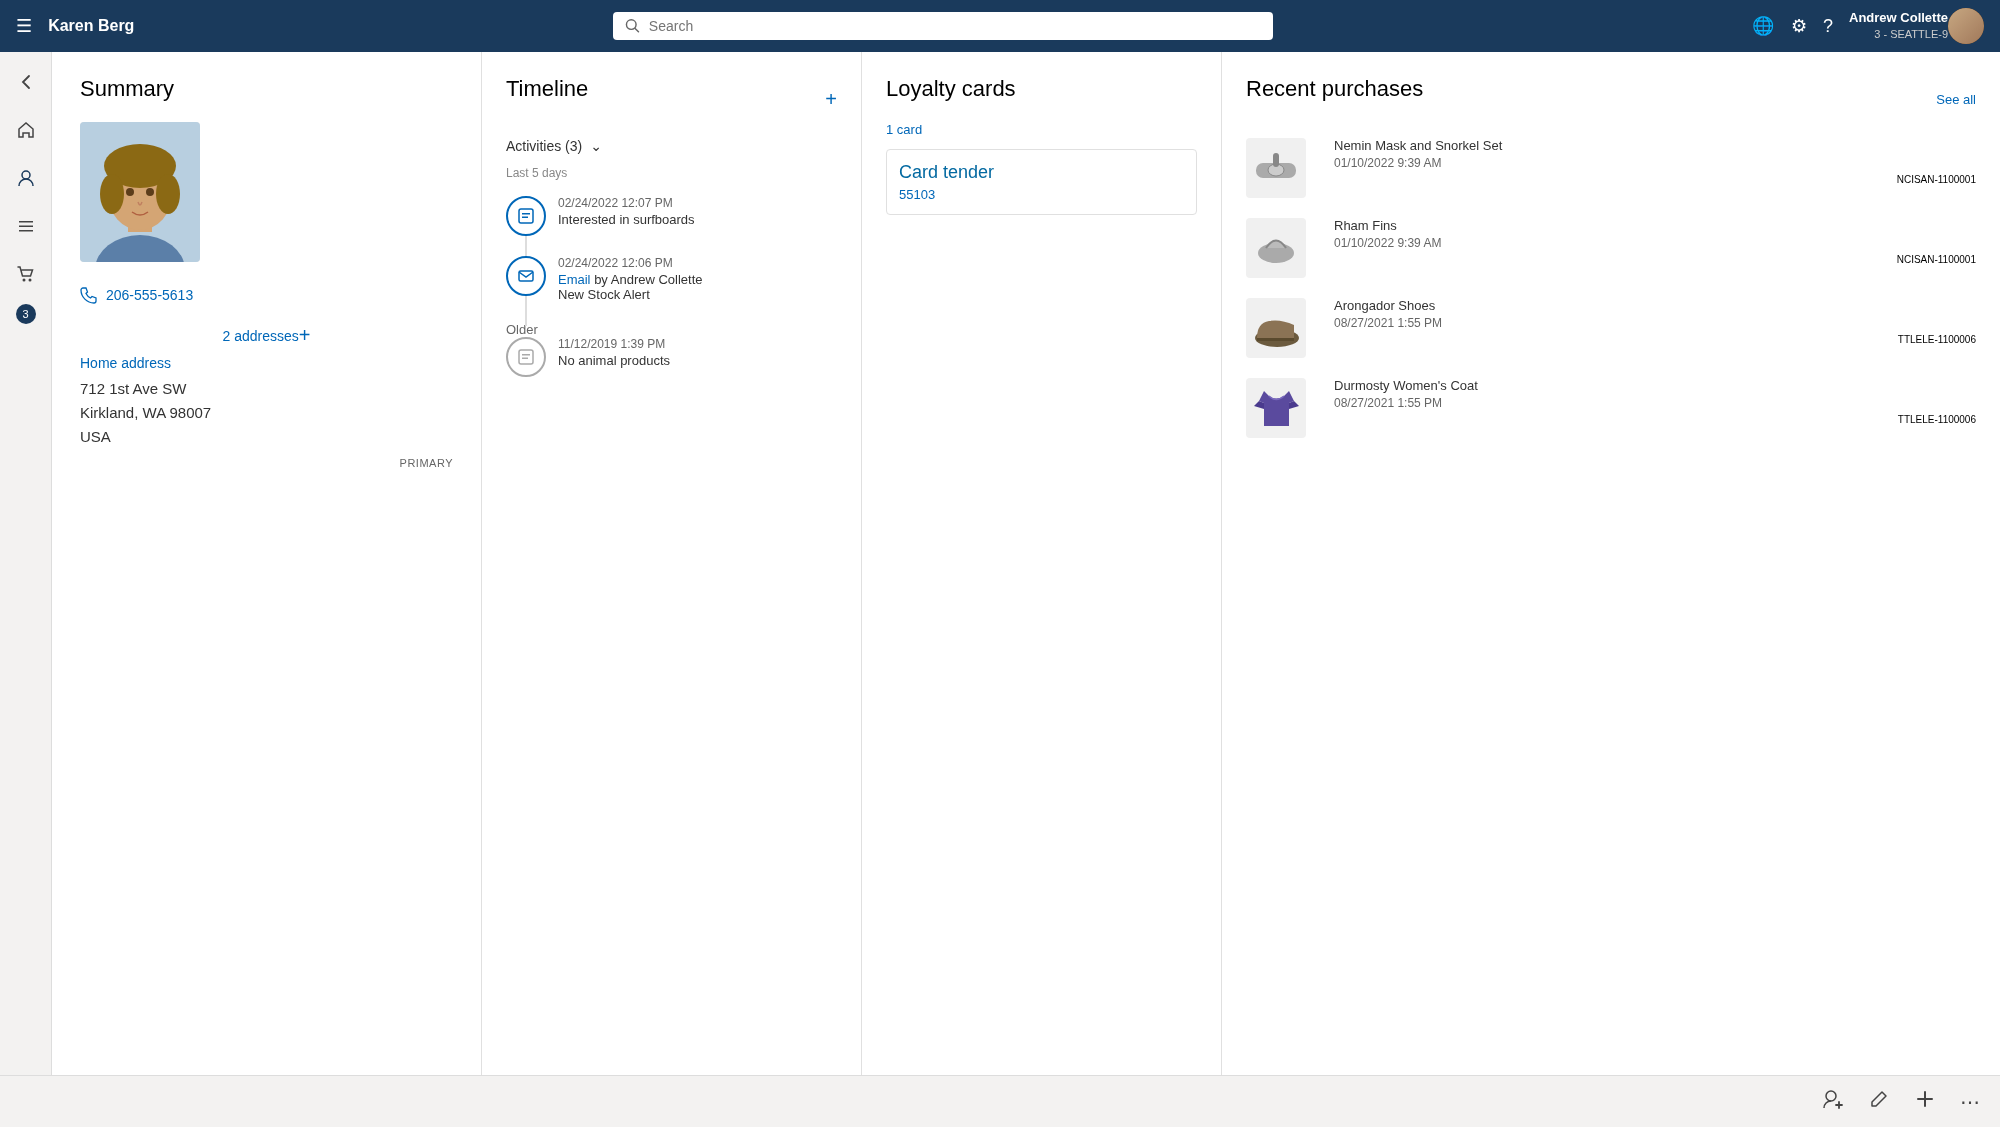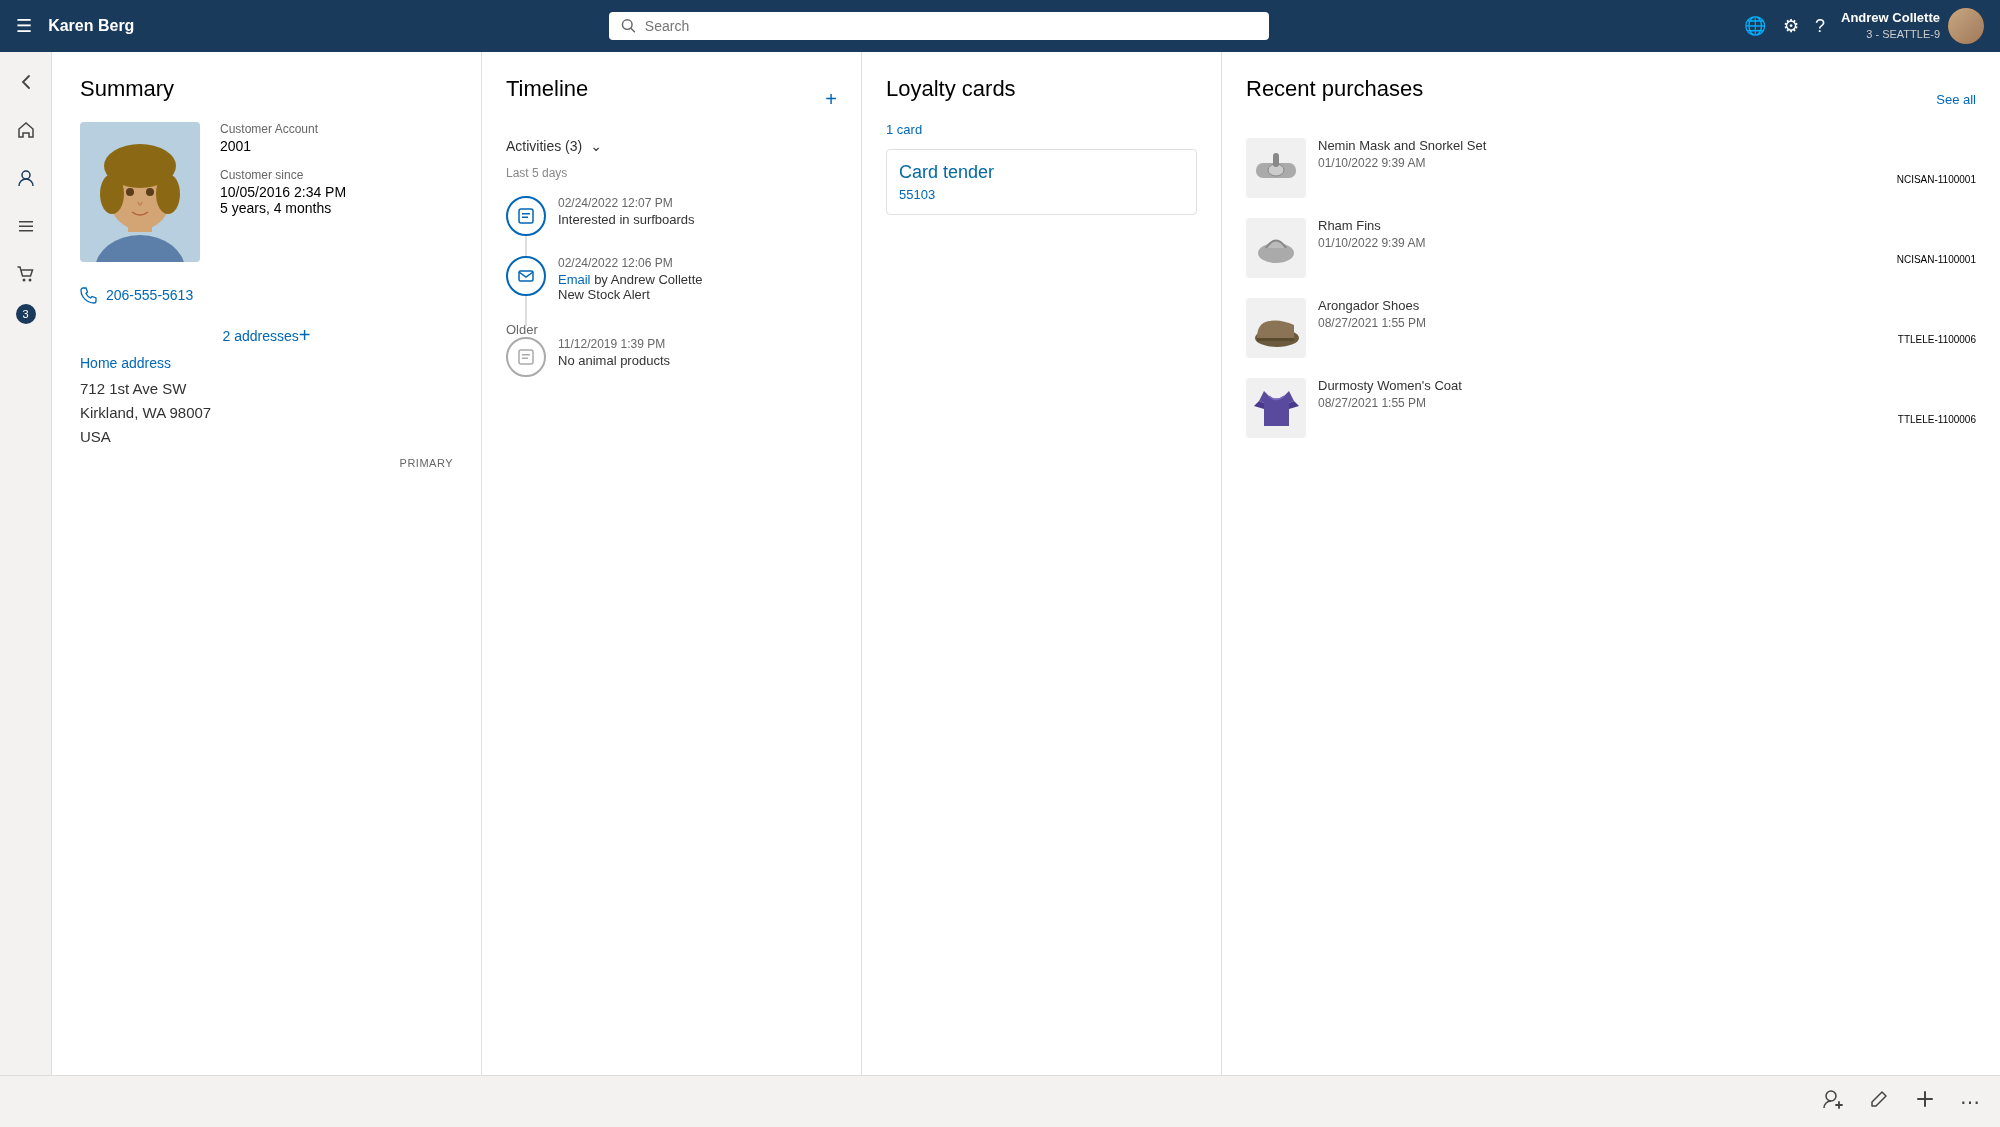--- a/index.html
+++ b/index.html
@@ -51,21 +51,20 @@
       margin-left: auto;
     }
     .top-nav-icon {
       color: white;
       font-size: 18px;
       cursor: pointer;
     }
     .top-nav-user {
       display: flex;
       align-items: center;
-      gap: 8px;
     }
     .top-nav-user-info {
       text-align: right;
       line-height: 1.3;
     }
     .top-nav-user-name {
       font-size: 13px;
       font-weight: 600;
       color: white;
     }
@@ -349,21 +348,21 @@
       justify-content: space-between;
       margin-bottom: 16px;
     }
     .see-all-link {
       color: #0067b8;
       font-size: 13px;
       cursor: pointer;
     }
     .purchase-item {
       display: flex;
-      gap: 12px;
+      gap: 28px;
       margin-bottom: 20px;
       align-items: flex-start;
     }
     .purchase-img {
       width: 60px;
       height: 60px;
       background: #f0f0f0;
       border-radius: 4px;
       display: flex;
       align-items: center;
@@ -495,29 +494,20 @@
             <ellipse cx="32" cy="72" rx="12" ry="20" fill="#8b6914"></ellipse>
             <ellipse cx="88" cy="72" rx="12" ry="20" fill="#8b6914"></ellipse>
 
             <ellipse cx="50" cy="70" rx="4" ry="4" fill="#5c3d1a"></ellipse>
             <ellipse cx="70" cy="70" rx="4" ry="4" fill="#5c3d1a"></ellipse>
 
             <path d="M58 80 Q60 86 62 80" stroke="#c08060" stroke-width="1.5" fill="none"></path>
 
             <path d="M52 90 Q60 96 68 90" stroke="#b06040" stroke-width="1.5" fill="none"></path>
           </svg>
-        </div>
-        <div class="customer-info">
-          <div class="info-label">Customer Account</div>
-          <div class="info-value">2001</div>
-          <div class="info-label">Customer since</div>
-          <div class="info-value">
-            <span>10/05/2016 2:34 PM</span><br>
-            <span>5 years, 4 months</span>
-          </div>
         </div>
       </div>
 
       <div class="phone-row">
         <svg width="18" height="18" viewBox="0 0 18 18" fill="none">
           <path d="M3 2h3l1.5 4L6 7.5a10 10 0 004.5 4.5L12 10.5l4 1.5v3A2 2 0 0114 17C7 17 1 11 1 4a2 2 0 012-2z" stroke="#0067b8" stroke-width="1.3" fill="none"></path>
         </svg>
         <a class="phone-link">206-555-5613</a>
       </div>
 

